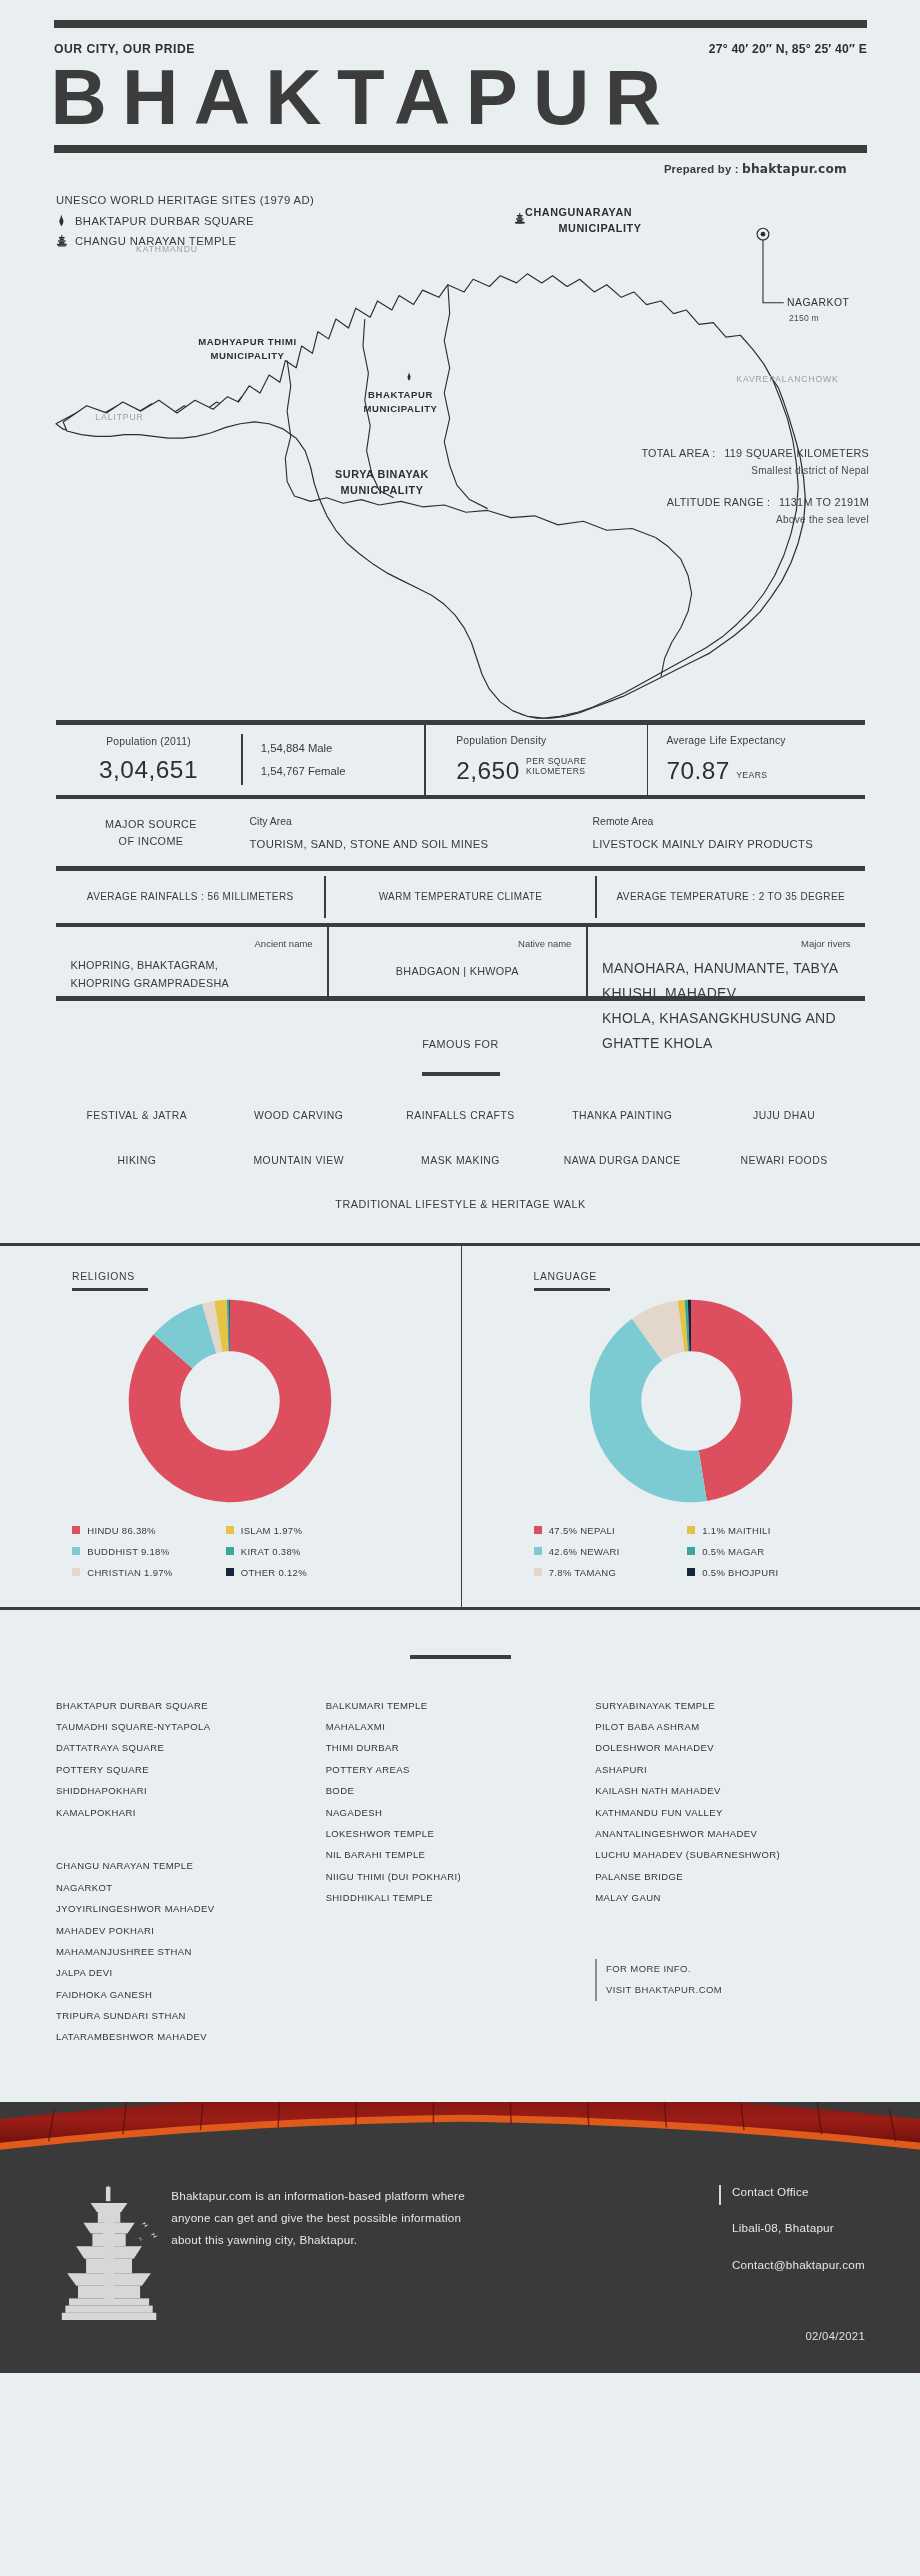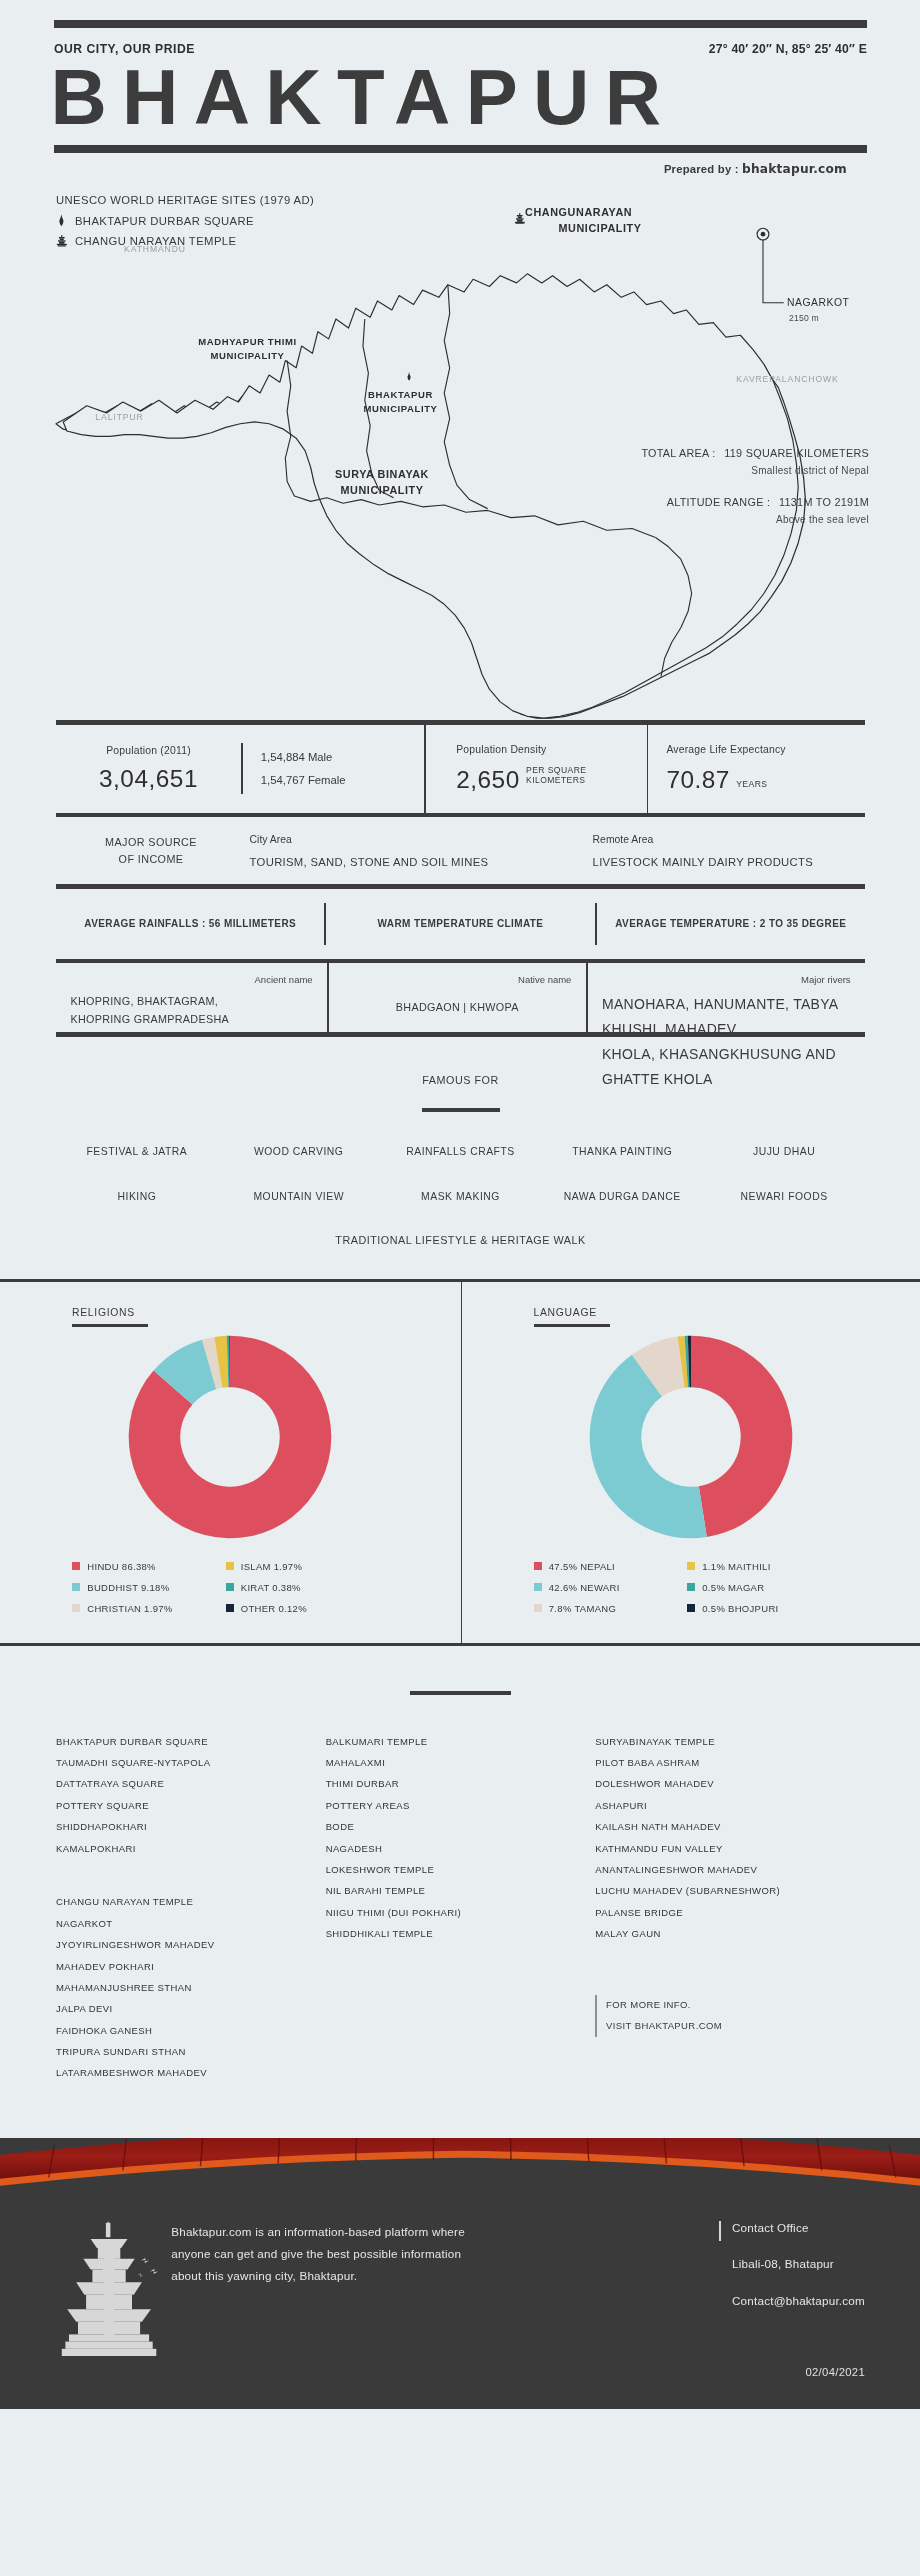--- a/index.html
+++ b/index.html
@@ -48,39 +48,39 @@
   .map-pin { position: absolute; }
   .area-block { position: absolute; right: 52px; font-size: 10.8px; letter-spacing: 0.3px; }
   .area-block .lbl { display: inline-block; }
   .area-block .val { }
   .area-sub { font-size: 10px; color: #4a4a4a; margin-top: 5.4px; }
 
   
   .section { padding: 0 56px; position: relative; }
   .bar-rule { height: 4.5px; background: #3c3c3c; }
 
-  .stats-row { display: flex; height: 88px; }
+  .stats-row { display: flex; height: 70px; }
   .stats-cell { display: flex; align-items: center; position: relative; }
   .vdiv { width: 1.8px; background: #3c3c3c; align-self: stretch; }
   .vdiv.short { align-self: center; height: 51px; width: 1.8px; }
   .sc-pad { padding: 0 18px; }
   .stat-label { font-size: 10.4px; color: #3a3a3a; letter-spacing: 0.2px; }
   .stat-big { font-size: 24.4px; letter-spacing: 0.5px; color: #2f2f2f; margin-top: 9px; }
   .stat-line { font-size: 11.3px; line-height: 2.0; }
   .stat-unit { font-size: 8.6px; line-height: 1.25; letter-spacing: 0.4px; display: inline-block;
                vertical-align: middle; margin-left: 6.3px; color: #3a3a3a; }
 
   .income-row { display: flex; align-items: center; height: 67px; }
   .income-title { font-size: 10.8px; letter-spacing: 0.4px; text-align: center; line-height: 1.55;
                   width: 190px; }
   .income-col { padding-left: 3.6px; }
   .income-sub { font-size: 10.4px; color: #3a3a3a; }
   .income-val { font-size: 11.3px; letter-spacing: 0.3px; margin-top: 11.7px; }
 
-  .climate-row { display: flex; align-items: center; height: 70px; font-weight: bold; }
+  .climate-row { display: flex; align-items: center; height: 52px; }
   .climate-cell { flex: 1; text-align: center; font-size: 10px; letter-spacing: 0.4px; }
 
   .names-row { display: flex; height: 69px; }
   .names-cell { padding: 10.8px 14.4px 0 14.4px; }
   .names-lbl { font-size: 9.5px; color: #484848; text-align: right; }
   .names-val { font-size: 10.8px; letter-spacing: 0.3px; line-height: 1.75; margin-top: 6.3px; }
   .names-val.small { font-size: 14px; line-height: 1.8; }
 
   
   .famous { padding: 34px 0 32.5px; text-align: center; }
@@ -272,21 +272,21 @@
     <div class="map-label lg" style="left:298px; top:307px; width:168px;">
       <div>SURYA BINAYAK</div>
       <div>MUNICIPALITY</div>
     </div>
 
     <div class="map-label" style="left:787px; top:135px; width:81px; text-align:left; font-size:10.4px; font-weight:normal; letter-spacing:0.5px;">
       <div>NAGARKOT</div>
     </div>
     <div class="map-label" style="left:789px; top:152px; width:63px; text-align:left; font-size:8.6px; font-weight:normal; color:#4a4a4a; letter-spacing:0.2px;">2150 m</div>
 
-    <div class="map-label grey" style="left:101px; top:83px; width:108px;">KATHMANDU</div>
+    <div class="map-label grey" style="left:113px; top:83px; width:108px;">KATHMANDU</div>
     <div class="map-label grey" style="left:70px; top:251px; width:99px;">LALITPUR</div>
     <div class="map-label grey" style="left:706px; top:213px; width:163px;">KAVREPALANCHOWK</div>
 
     <div class="area-block" style="top:287px;">
       <div style="text-align:right">
         <span class="lbl">TOTAL AREA :</span>
         <span class="val" style="margin-left:5.4px">119 SQUARE KILOMETERS</span>
       </div>
       <div class="area-sub" style="text-align:right">Smallest district of Nepal</div>
     </div>

